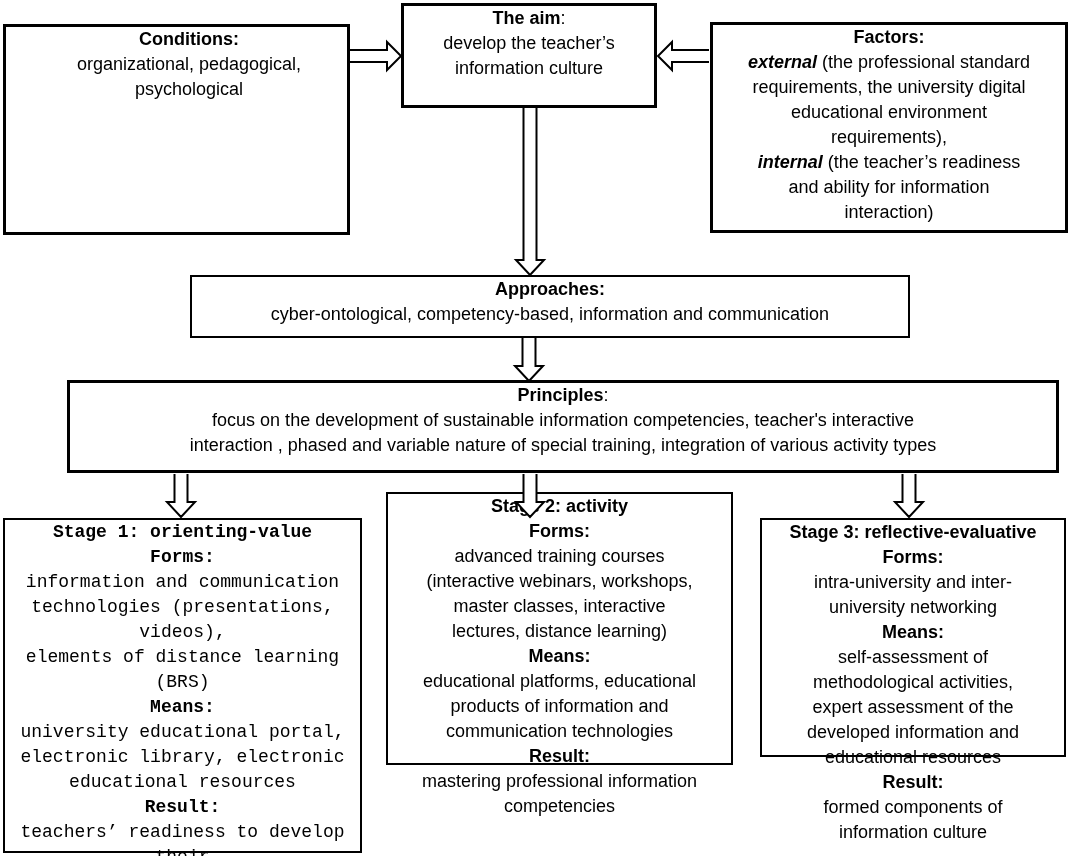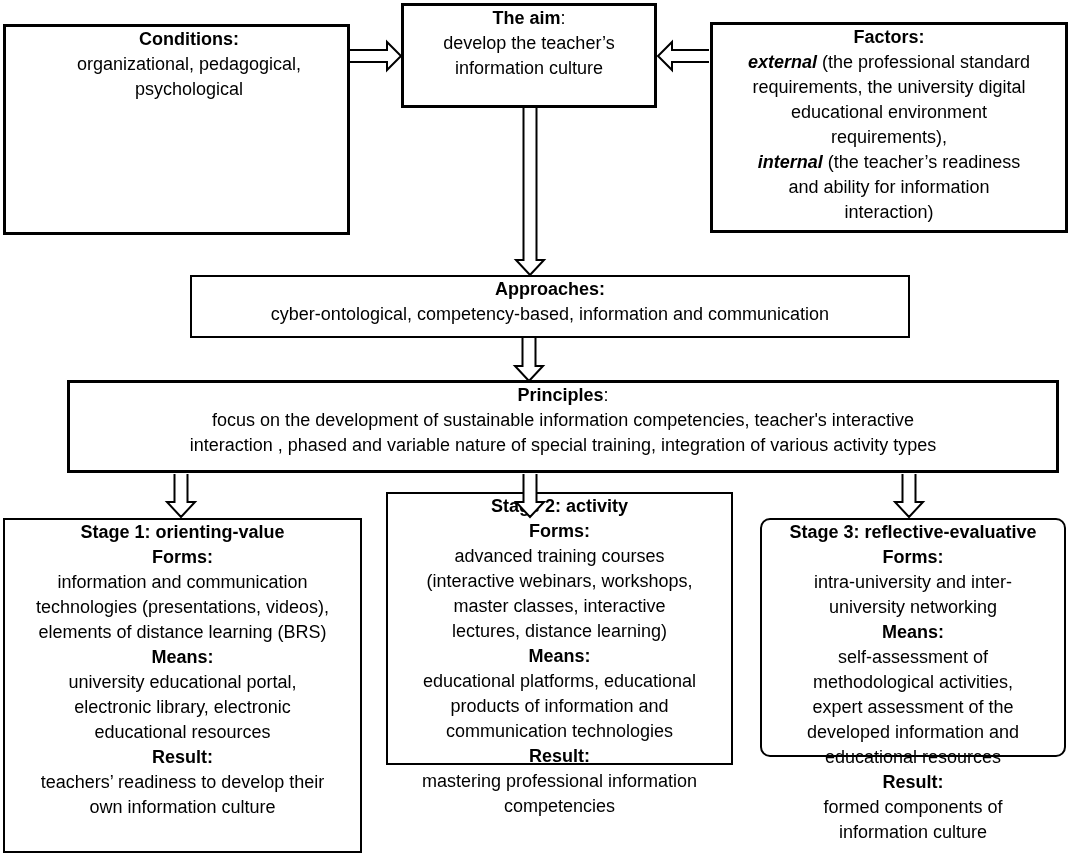--- a/index.html
+++ b/index.html
@@ -31,23 +31,23 @@
   .b-title { font-weight: bold; }
   .bi { font-weight: bold; font-style: italic; }
   .body-lines { width: 100%; }
   .arrow { position: absolute; overflow: visible; }
 
   #conditions { left: 3px;  top: 24px;  width: 347px; height: 211px; padding-left: 25px; }
   #aim        { left: 401px; top: 3px;  width: 256px; height: 105px; }
   #factors    { left: 710px; top: 22px; width: 358px; height: 211px; }
   #approaches { left: 170px; top: 275px; width: 720px; height: 63px; border-width: 2px; margin-left: 20px; }
   #principles { left: 67px; top: 380px; width: 992px; height: 93px; }
-  #stage1     { left: 3px;   top: 518px; width: 359px; height: 335px; }
+  #stage1     { left: 3px;   top: 518px; width: 359px; height: 335px; font-family: Liberation Mono, monospace; }
   #stage2     { left: 386px; top: 492px; width: 347px; height: 273px; }
-  #stage3     { left: 760px; top: 518px; width: 306px; height: 239px; border-radius: 10px; }
+  #stage3     { left: 760px; top: 518px; width: 306px; height: 239px; }
 </style>
 </head>
 <body>
 
 <div id="canvas">
 
   <div id="conditions" class="box thick">
     <div class="b-title">Conditions:</div>
     <div class="body-lines">
         <div>organizational, pedagogical,</div>

